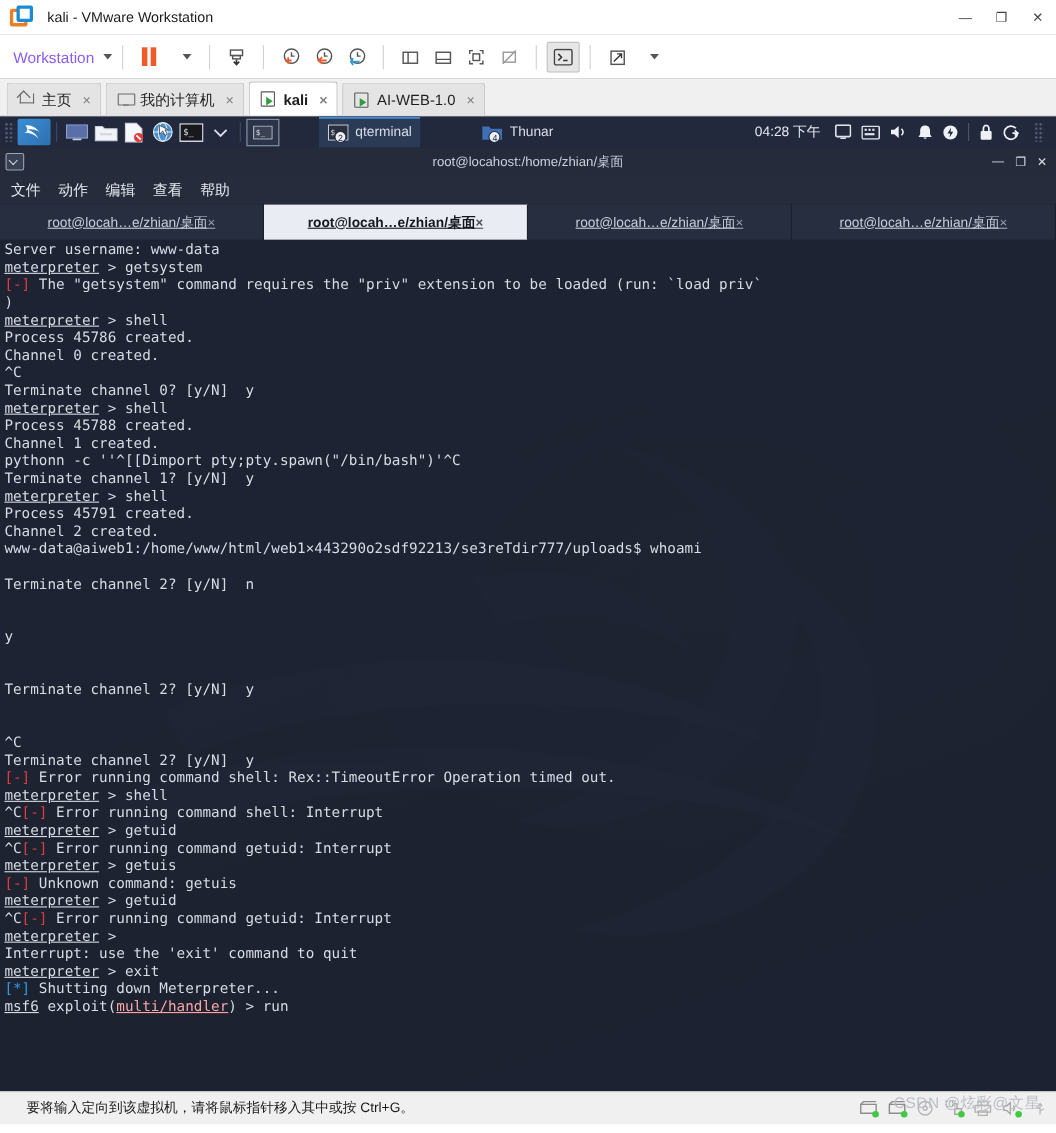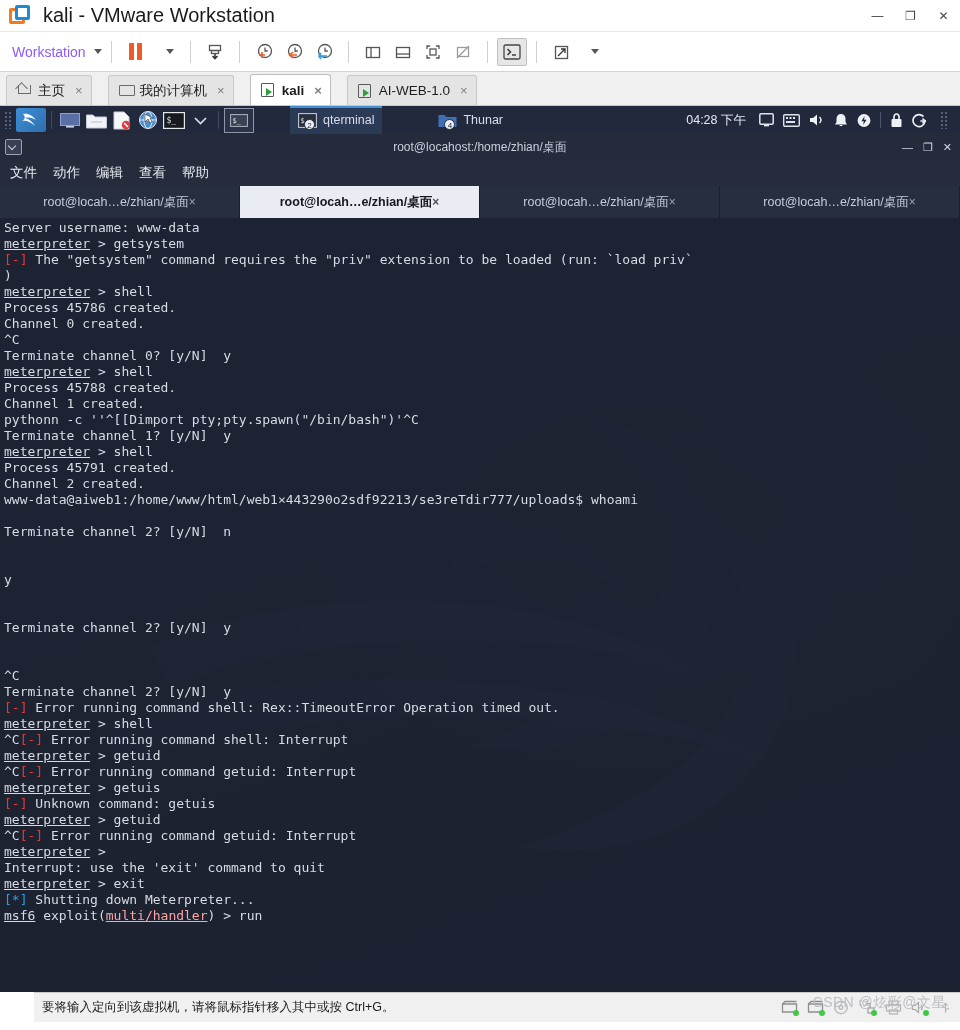--- a/index.html
+++ b/index.html
@@ -19,21 +19,21 @@
   }
   .vm-logo { width: 22px; height: 22px; margin-left: 9px; position: relative; flex: none; }
   .vm-logo .sq-o {
     position: absolute; left: 0; top: 3px; width: 16px; height: 16px;
     border: 3px solid #f07c22; border-radius: 2px;
   }
   .vm-logo .sq-i {
     position: absolute; left: 6px; top: 0px; width: 15px; height: 15px;
     border: 3px solid #1a8bd4; border-radius: 2px; background: #fff;
   }
-  .vm-title { margin-left: 12px; font-size: 20px; color: #1b1b1b; }
+  .vm-title { margin-left: 12px; font-size: 13px; color: #1b1b1b; }
   .win-btns { position: absolute; right: 0; top: 0; height: 32px; display: flex; }
   .win-btn {
     width: 33px; height: 32px; display: flex; align-items: center; justify-content: center;
     font-size: 12px; color: #444;
   }
 
   
   .vm-toolbar {
     height: 40px; display: flex; align-items: center;
     background: #ffffff; border-bottom: 1px solid #d4d4d4;
@@ -48,21 +48,21 @@
   .pause-ico { display: flex; gap: 3px; }
   .pause-ico i { display: block; width: 5px; height: 17px; background: #f05a28; }
 
   
   .vm-tabs {
     height: 34px; background: #f0f0f0; display: flex; align-items: flex-end;
     border-bottom: 1px solid #c8c8c8; padding-left: 6px;
   }
   .vm-tab {
     height: 30px; display: flex; align-items: center; gap: 6px;
-    padding: 0 8px 0 10px; margin-right: 16px;
+    padding: 0 8px 0 10px; margin-right: 4px;
     background: #e4e4e4; border: 1px solid #c9c9c9; border-bottom: none;
     border-radius: 3px 3px 0 0; font-size: 13.5px; color: #1e1e1e; white-space: nowrap;
   }
   .vm-tab.sel { background: #ffffff; border-color: #bdbdbd; height: 31px; font-weight: bold; justify-content: center; }
   .vm-tab .tabx { color: #808080; font-size: 13px; margin-left: 4px; }
   .tabico { width: 15px; height: 14px; position: relative; flex: none; }
   .tabico.home::before {
     content:""; position:absolute; left:1px; top:1px; width:11px; height:8px;
     border:1.4px solid #6a6a6a; border-top:none; }
   .tabico.home::after {
@@ -131,42 +131,42 @@
   .tt-ico::after { content:""; position:absolute; left:3px; top:3px; width:5px; height:5px;
             border-left:1.5px solid #cfd5e0; border-bottom:1.5px solid #cfd5e0; transform:rotate(-45deg);}
   .tt-text { position: absolute; left: 0; right: 0; text-align: center; pointer-events: none; }
   .tt-btns { margin-left: auto; display: flex; gap: 10px; padding-right: 8px; color:#d4d8e2; font-size:11px; }
   .term-menu { height: 26px; background: #262c3c; display: flex; align-items: center;
                gap: 16px; padding-left: 10px; color:#e3e7ef; font-size:13.5px; }
   .term-tabs { height: 32px; background: #1f2533; display: flex; align-items: stretch; }
   .tt {
     flex: 1; display: flex; align-items: center; justify-content: center; gap: 0;
     background: #272e3f; color: #c5ccd9; font-size: 12.5px;
-    border-right: 1px solid #1a2029; position: relative;
+    border-right: 1px solid #1a2029; position: relative; text-decoration: underline;
   }
   .tt.sel { background: #e9ecf2; color: #15181f; font-weight: bold; }
   .tt .x { font-size: 12px; opacity: .75; }
   .term-body {
     flex: 1; position: relative; overflow: hidden;
     background: rgba(29,35,50,0.86);
     font-family: "DejaVu Sans Mono", "Liberation Mono", monospace;
     font-size: 13px; line-height: 16px; color: #d6dbe4;
     padding: 2px 0 0 4px;
   }
   .ln { height: 16px; white-space: pre; }
   .u { text-decoration: underline; }
   .red { color: #e03c3c; }
   .blue { color: #2e9bdd; }
   .crimson { color: #fca5a5; text-decoration: underline; }
 
   
   .vm-status {
     height: 30px; background: #f0f0f0; border-top: 1px solid #c9c9c9;
     display: flex; align-items: center; font-size: 12.5px; color: #1a1a1a;
-    padding-left: 8px; position: relative; margin-left: 34px;
+    padding-left: 24px; position: relative;
   }
   .status-icons { margin-left: auto; display: flex; align-items: center; gap: 9px; padding-right: 6px; }
   .sico { position: relative; width: 17px; height: 15px; }
   .dot { position: absolute; right: -1px; bottom: -1px; width: 6px; height: 6px;
          border-radius: 50%; background: #42c942; }
   .watermark {
     position: absolute; right: 14px; top: 1px; font-size: 14px; color: #b9bcc2;
     letter-spacing: .5px; opacity: .95; pointer-events: none;
     font-family: "Liberation Sans", sans-serif;
   }

